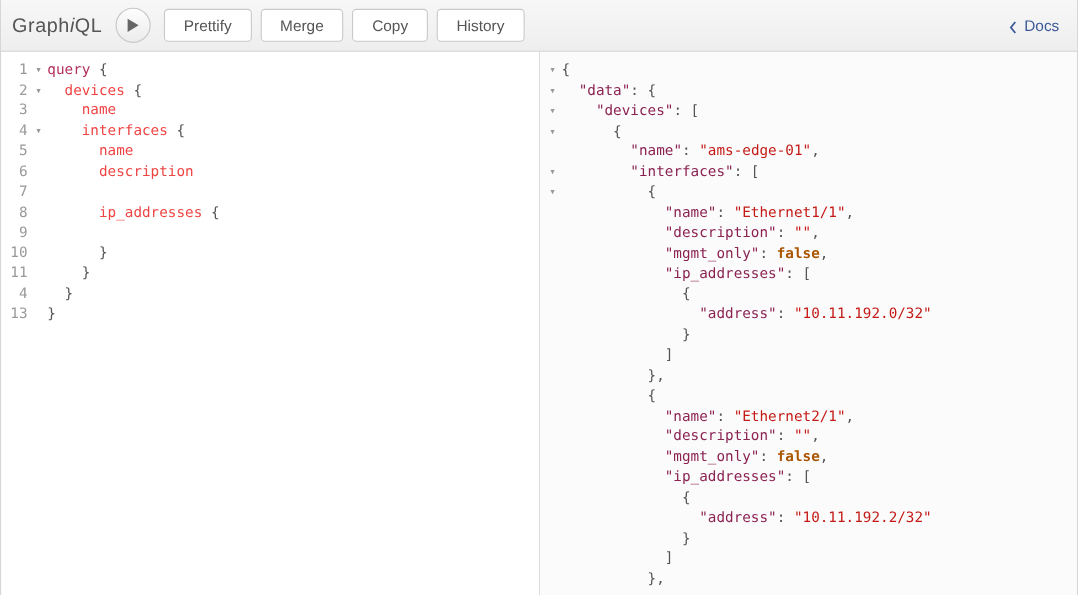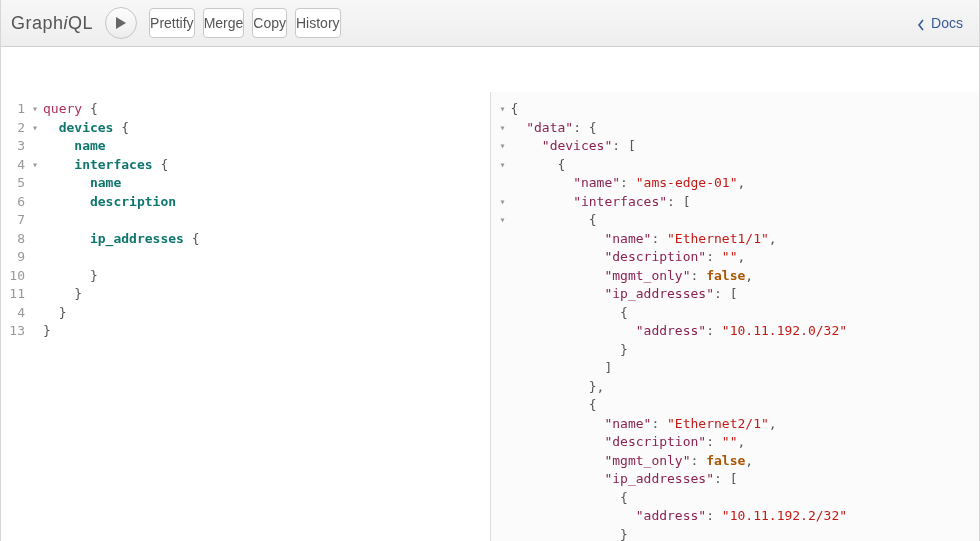--- a/index.html
+++ b/index.html
@@ -1,39 +1,39 @@
 <!DOCTYPE html>
 <html><head>
 <meta charset="utf-8">
 <style>
   html,body{margin:0;padding:0;font-family:-apple-system,BlinkMacSystemFont,"Segoe UI",Helvetica,Arial,sans-serif;font-size:14px;color:#333;background:#fff;height:100%;}
   *{box-sizing:border-box;}
-  .wrap{width:980px;height:541px;display:flex;flex-direction:column;border-left:1px solid #d6d6d6;border-right:1px solid #d6d6d6;gap:45px;}
+  .wrap{width:980px;height:541px;display:flex;flex-direction:column;border-left:1px solid #d6d6d6;border-right:1px solid #d6d6d6;}
   .topbar{height:47px;background:linear-gradient(#f7f7f7,#eeeeee);border-bottom:1px solid #d0d0d0;display:flex;align-items:center;padding:0 10px;gap:8px;}
   .logo{font-size:18px;letter-spacing:.5px;color:#555;margin-right:4px;white-space:nowrap;}
   .logo .i{font-style:italic;font-weight:400;}
   .run-btn{width:32px;height:32px;border-radius:50%;border:1px solid #c6c6c6;background:linear-gradient(#fdfdfd,#ececec);display:flex;align-items:center;justify-content:center;cursor:pointer;}
   .run-btn svg{width:12px;height:14px;}
-  .btn{height:30px;padding:0 0;border:1px solid #c9c9c9;border-radius:4px;background:#fff;color:#555;font-size:14px;line-height:28px;cursor:pointer;white-space:nowrap;}
+  .btn{height:30px;padding:0 17px;border:1px solid #c9c9c9;border-radius:4px;background:#fff;color:#555;font-size:14px;line-height:28px;cursor:pointer;white-space:nowrap;}
   .btn-group{display:flex;gap:8px;margin-left:4px;}
   .caret{display:inline-block;width:0;height:0;border-left:4px solid transparent;border-right:4px solid transparent;border-top:4px solid #555;margin-left:6px;vertical-align:middle;}
   .spacer{flex:1;}
   .docs-btn{display:flex;align-items:flex-end;gap:6px;color:#3B5998;font-size:14px;cursor:pointer;padding:0 6px;}
   .docs-btn svg{width:8px;height:12px;}
   .body{flex:1;display:flex;overflow:hidden;}
   .pane{flex:1;position:relative;overflow:auto;font-family:Menlo,Consolas,Monaco,monospace;font-size:13px;line-height:18.5px;padding:8px 0 8px 6px;}
   .pane.query{border-right:1px solid #ddd;}
   .pane.result{background:#fbfbfb;}
   .row{display:flex;align-items:flex-start;white-space:pre;}
   .ln{width:22px;text-align:right;color:#999;padding-right:4px;user-select:none;}
   .fold{width:12px;color:#999;font-size:10px;text-align:center;user-select:none;}
   .fold.on{cursor:pointer;}
   .code{padding-left:2px;}
   .kw{color:#b1315a;}
-  .attr{color:#0f766e;font-weight:bold;}
+  .attr{color:#ef4444;}
   .prop{color:#8b2252;}
   .str{color:#c41a16;}
   .bool{color:#aa5500;font-weight:bold;}
   .punc{color:#555;}
 </style>
 </head>
 <body>
 
 <div class="wrap">
 

